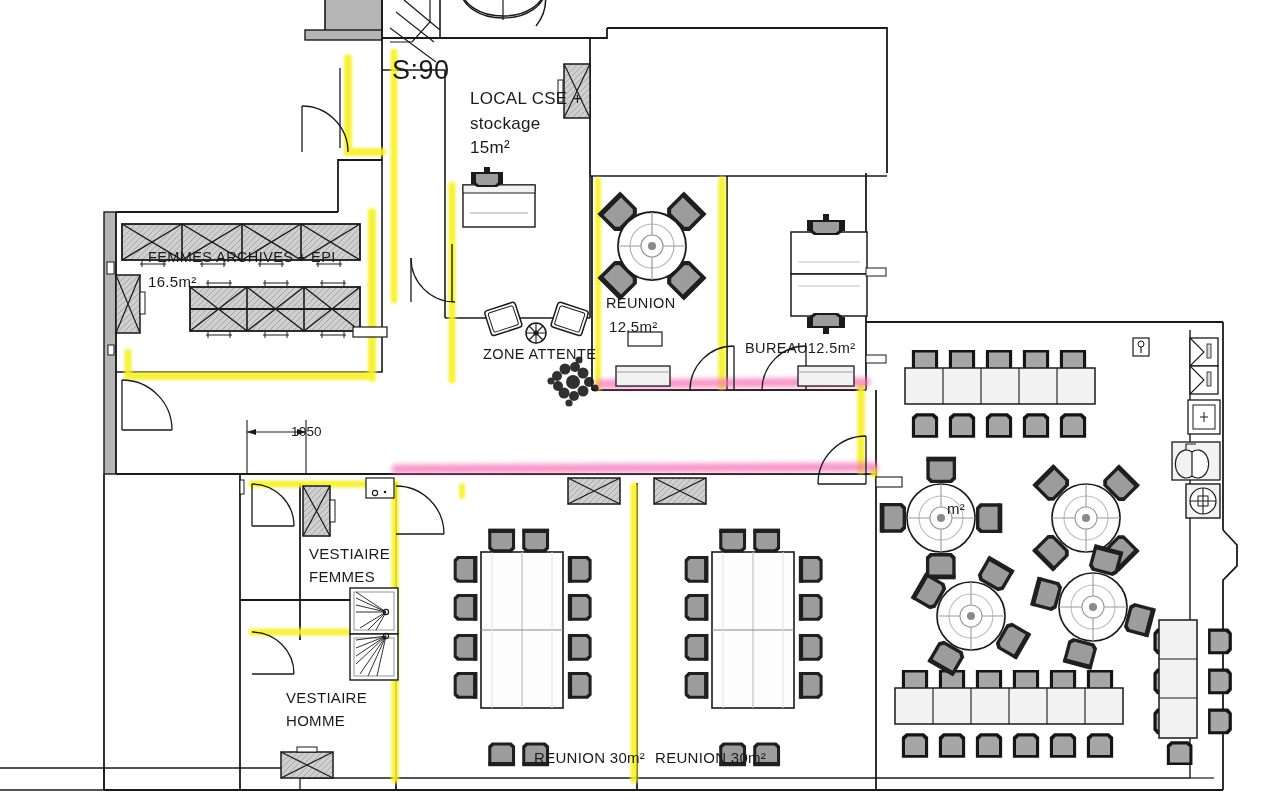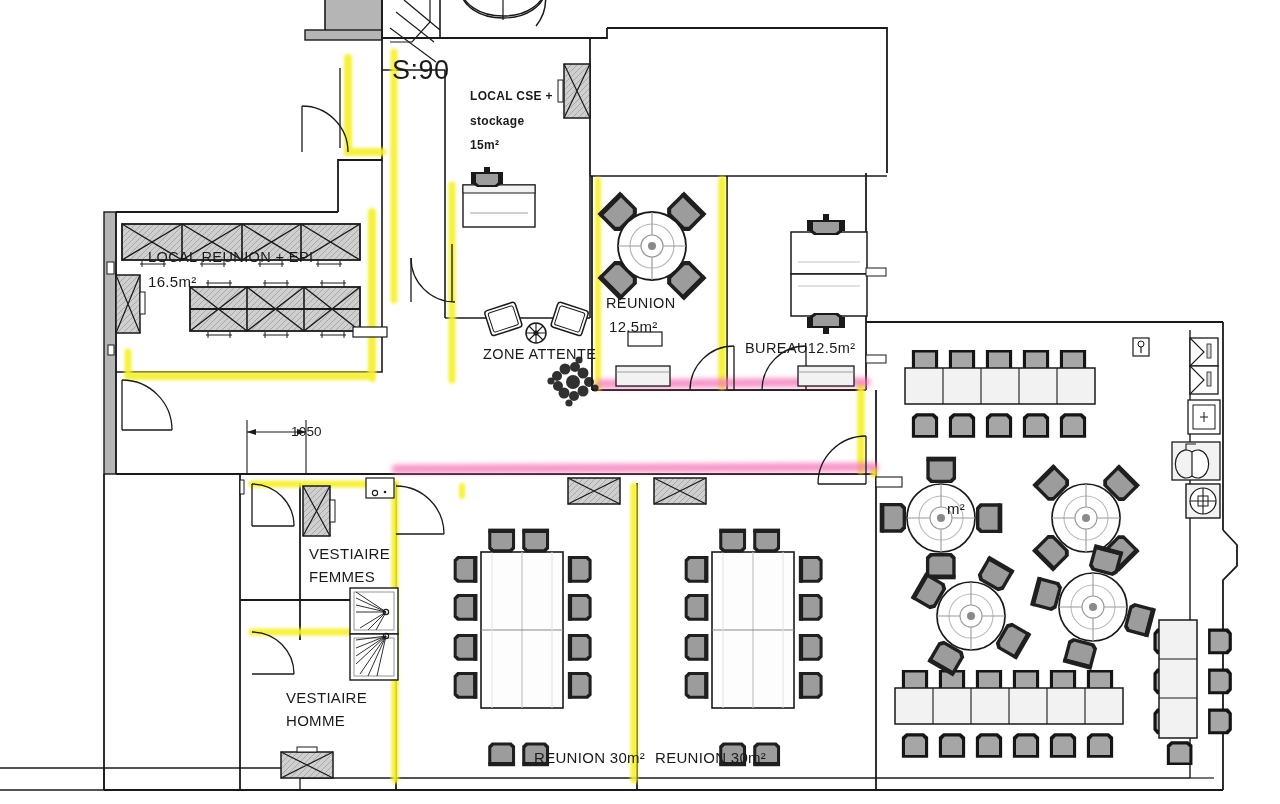--- a/index.html
+++ b/index.html
@@ -7,21 +7,21 @@
        font-family:"Liberation Sans", sans-serif;color:#111;}
   #plan{position:relative;width:1107px;height:804px;background:#fff;}
   svg#canvas{position:absolute;left:0;top:0;width:1280px;height:804px;}
   .lbl{position:absolute;white-space:pre;color:#1a1a1a;
        font-family:"Liberation Sans", sans-serif;line-height:1.35;}
   .lbl-scale{font-size:27px;letter-spacing:0.5px;}
   .lbl-room{font-size:14.5px;letter-spacing:0.4px;}
   .lbl-room-sm{font-size:15px;letter-spacing:0.3px;}
   .lbl-big{font-size:35px;letter-spacing:1.5px;}
   .lbl-dim{font-size:13.5px;letter-spacing:0.2px;margin-left:32px;}
-  .lbl-multi{font-size:12px;letter-spacing:0.3px;font-weight:bold;}
+  .lbl-multi{font-size:17px;letter-spacing:0.3px;}
 </style>
 </head>
 <body>
 
 <div id="plan">
 
 <svg id="canvas" viewBox="0 0 1280 804" shape-rendering="geometricPrecision">
   <defs>
     <pattern id="hatchGrey" width="6" height="6" patternUnits="userSpaceOnUse">
       <rect width="6" height="6" fill="#cfcfcf"></rect>
@@ -589,21 +589,21 @@
     <rect x="240" y="480" width="4" height="14" stroke-width="1"></rect>
   </g>
 </svg>
 
 <div class="lbl lbl-scale" style="left:392px;top:52px;">S:90</div>
 
 <div class="lbl lbl-multi" style="left:470px;top:88px;">LOCAL CSE +</div>
 <div class="lbl lbl-multi" style="left:470px;top:113px;">stockage</div>
 <div class="lbl lbl-multi" style="left:470px;top:137px;">15m²</div>
 
-<div class="lbl lbl-room" style="left:148px;top:248px;">LOCAL REUNION + EPI</div>
+<div class="lbl lbl-room" style="left:148px;top:248px;">FEMMES ARCHIVES + EPI</div>
 <div class="lbl lbl-room-sm" style="left:148px;top:272px;">16.5m²</div>
 
 <div class="lbl lbl-room" style="left:606px;top:294px;">REUNION</div>
 <div class="lbl lbl-room-sm" style="left:609px;top:317px;">12.5m²</div>
 
 <div class="lbl lbl-room" style="left:745px;top:339px;">BUREAU12.5m²</div>
 
 <div class="lbl lbl-room" style="left:451px;top:345px;margin-left:32px;">ZONE ATTENTE</div>
 
 <div class="lbl lbl-room-sm" style="left:947px;top:463px;margin-top:36px;">m²</div>

